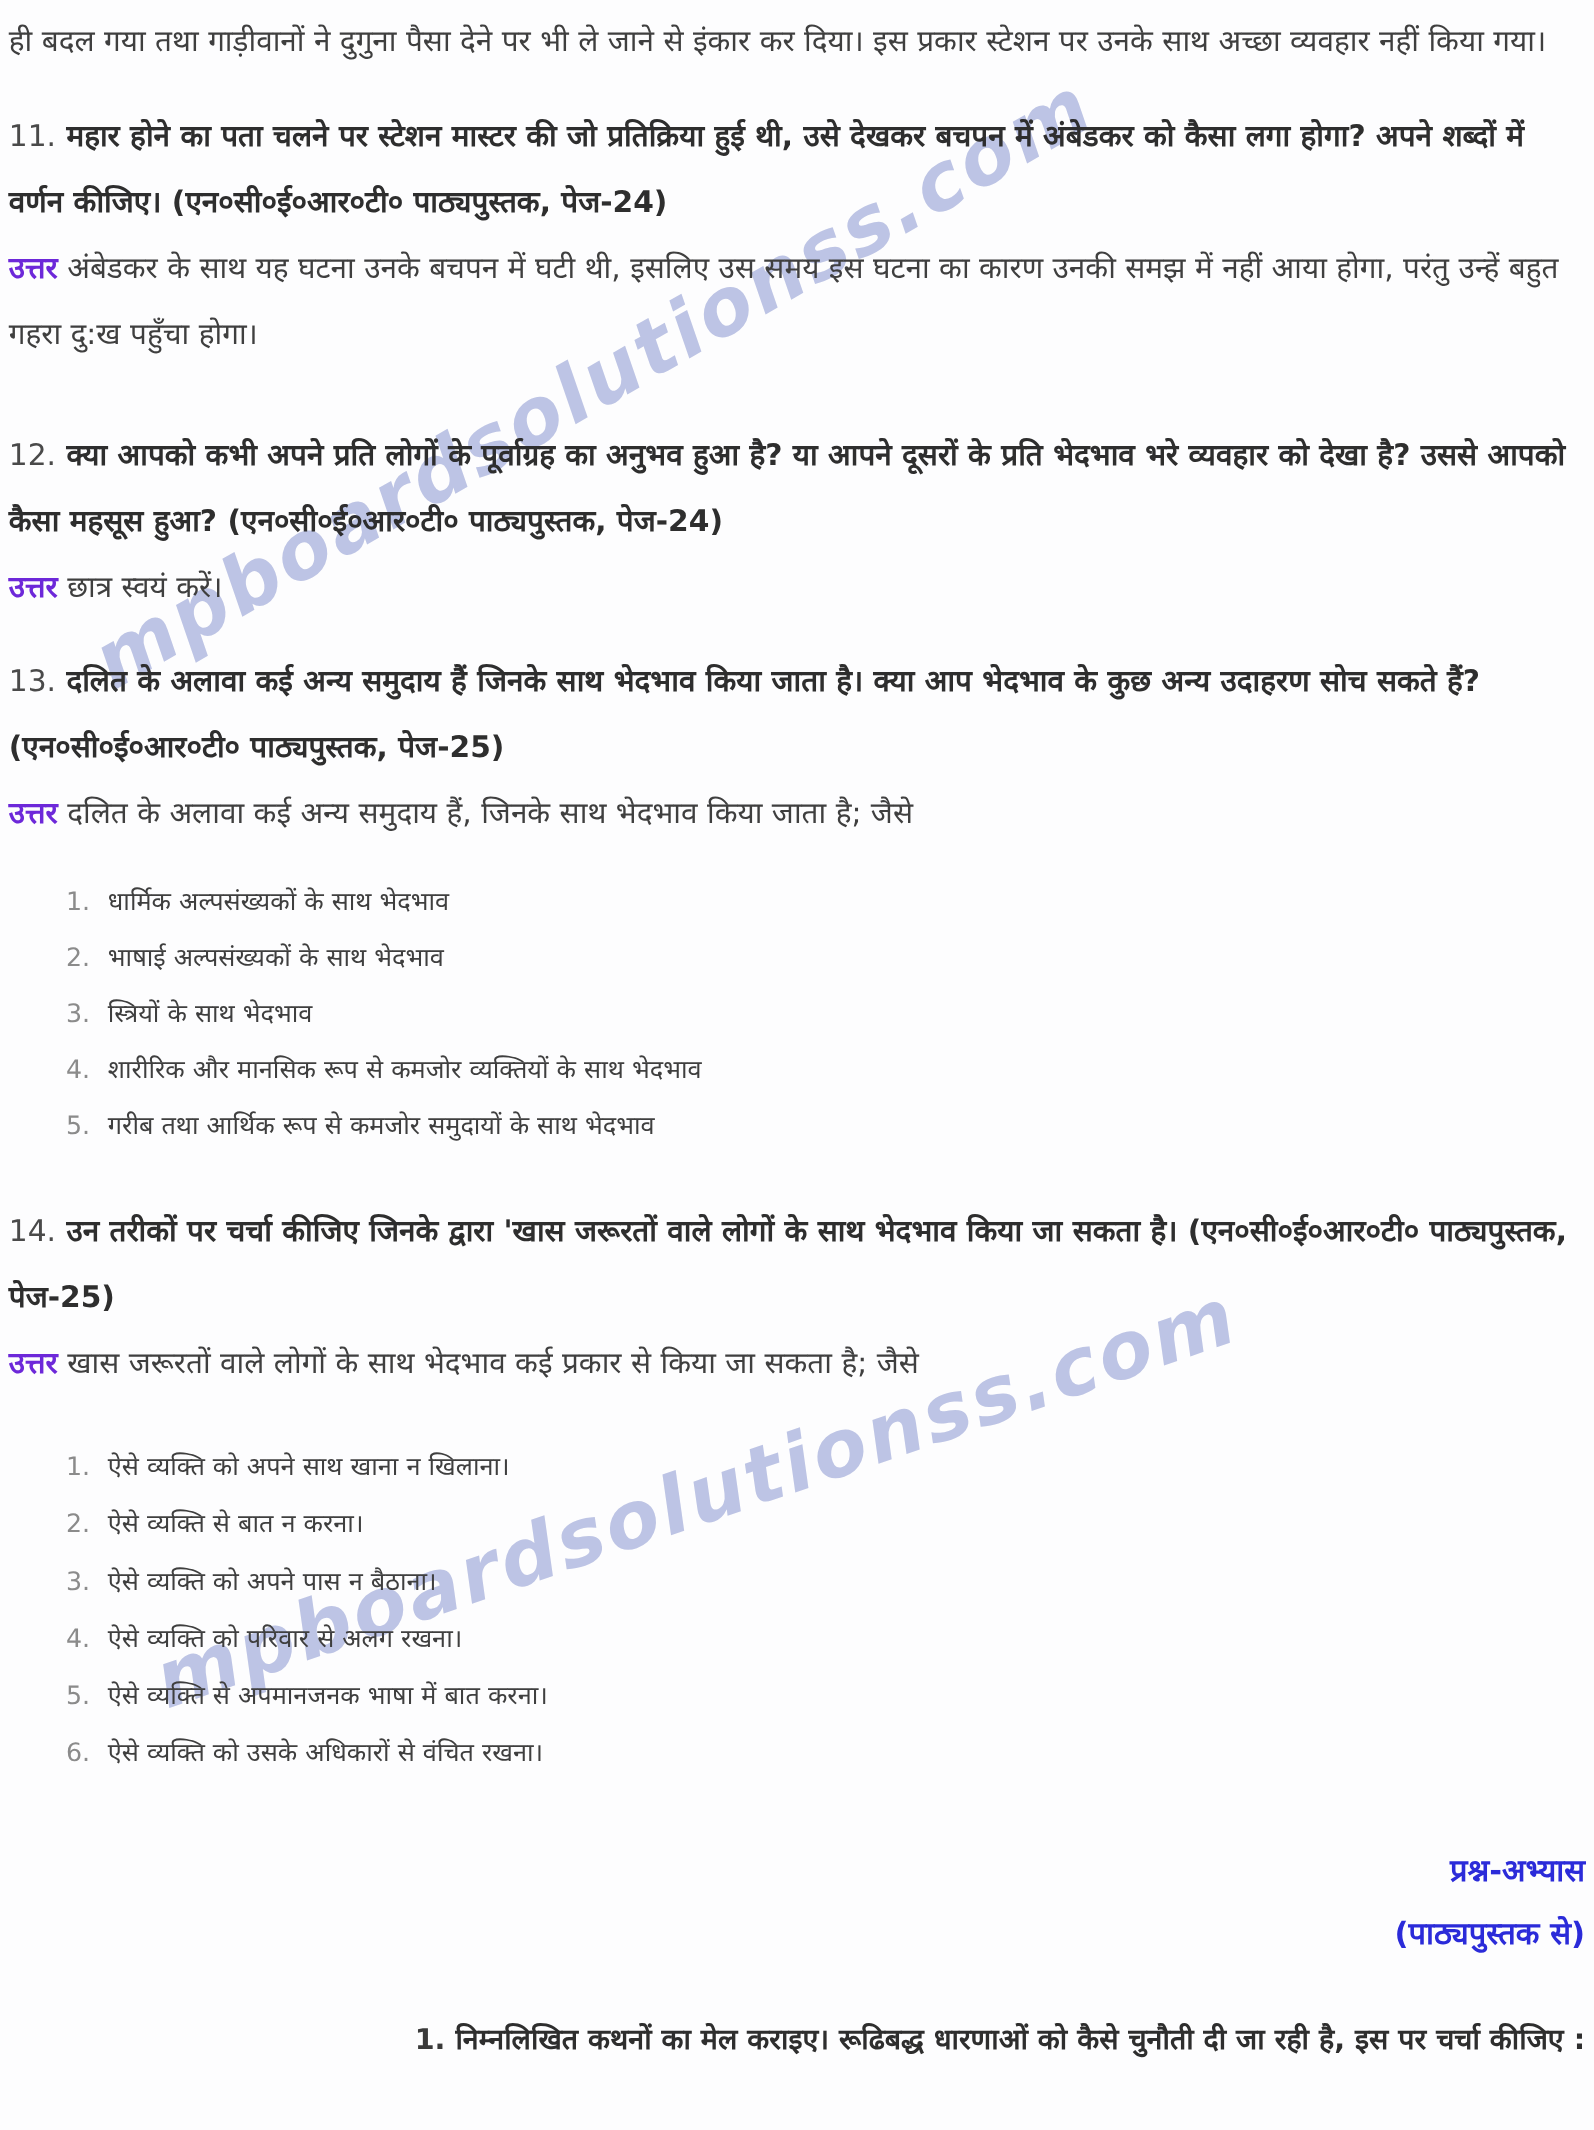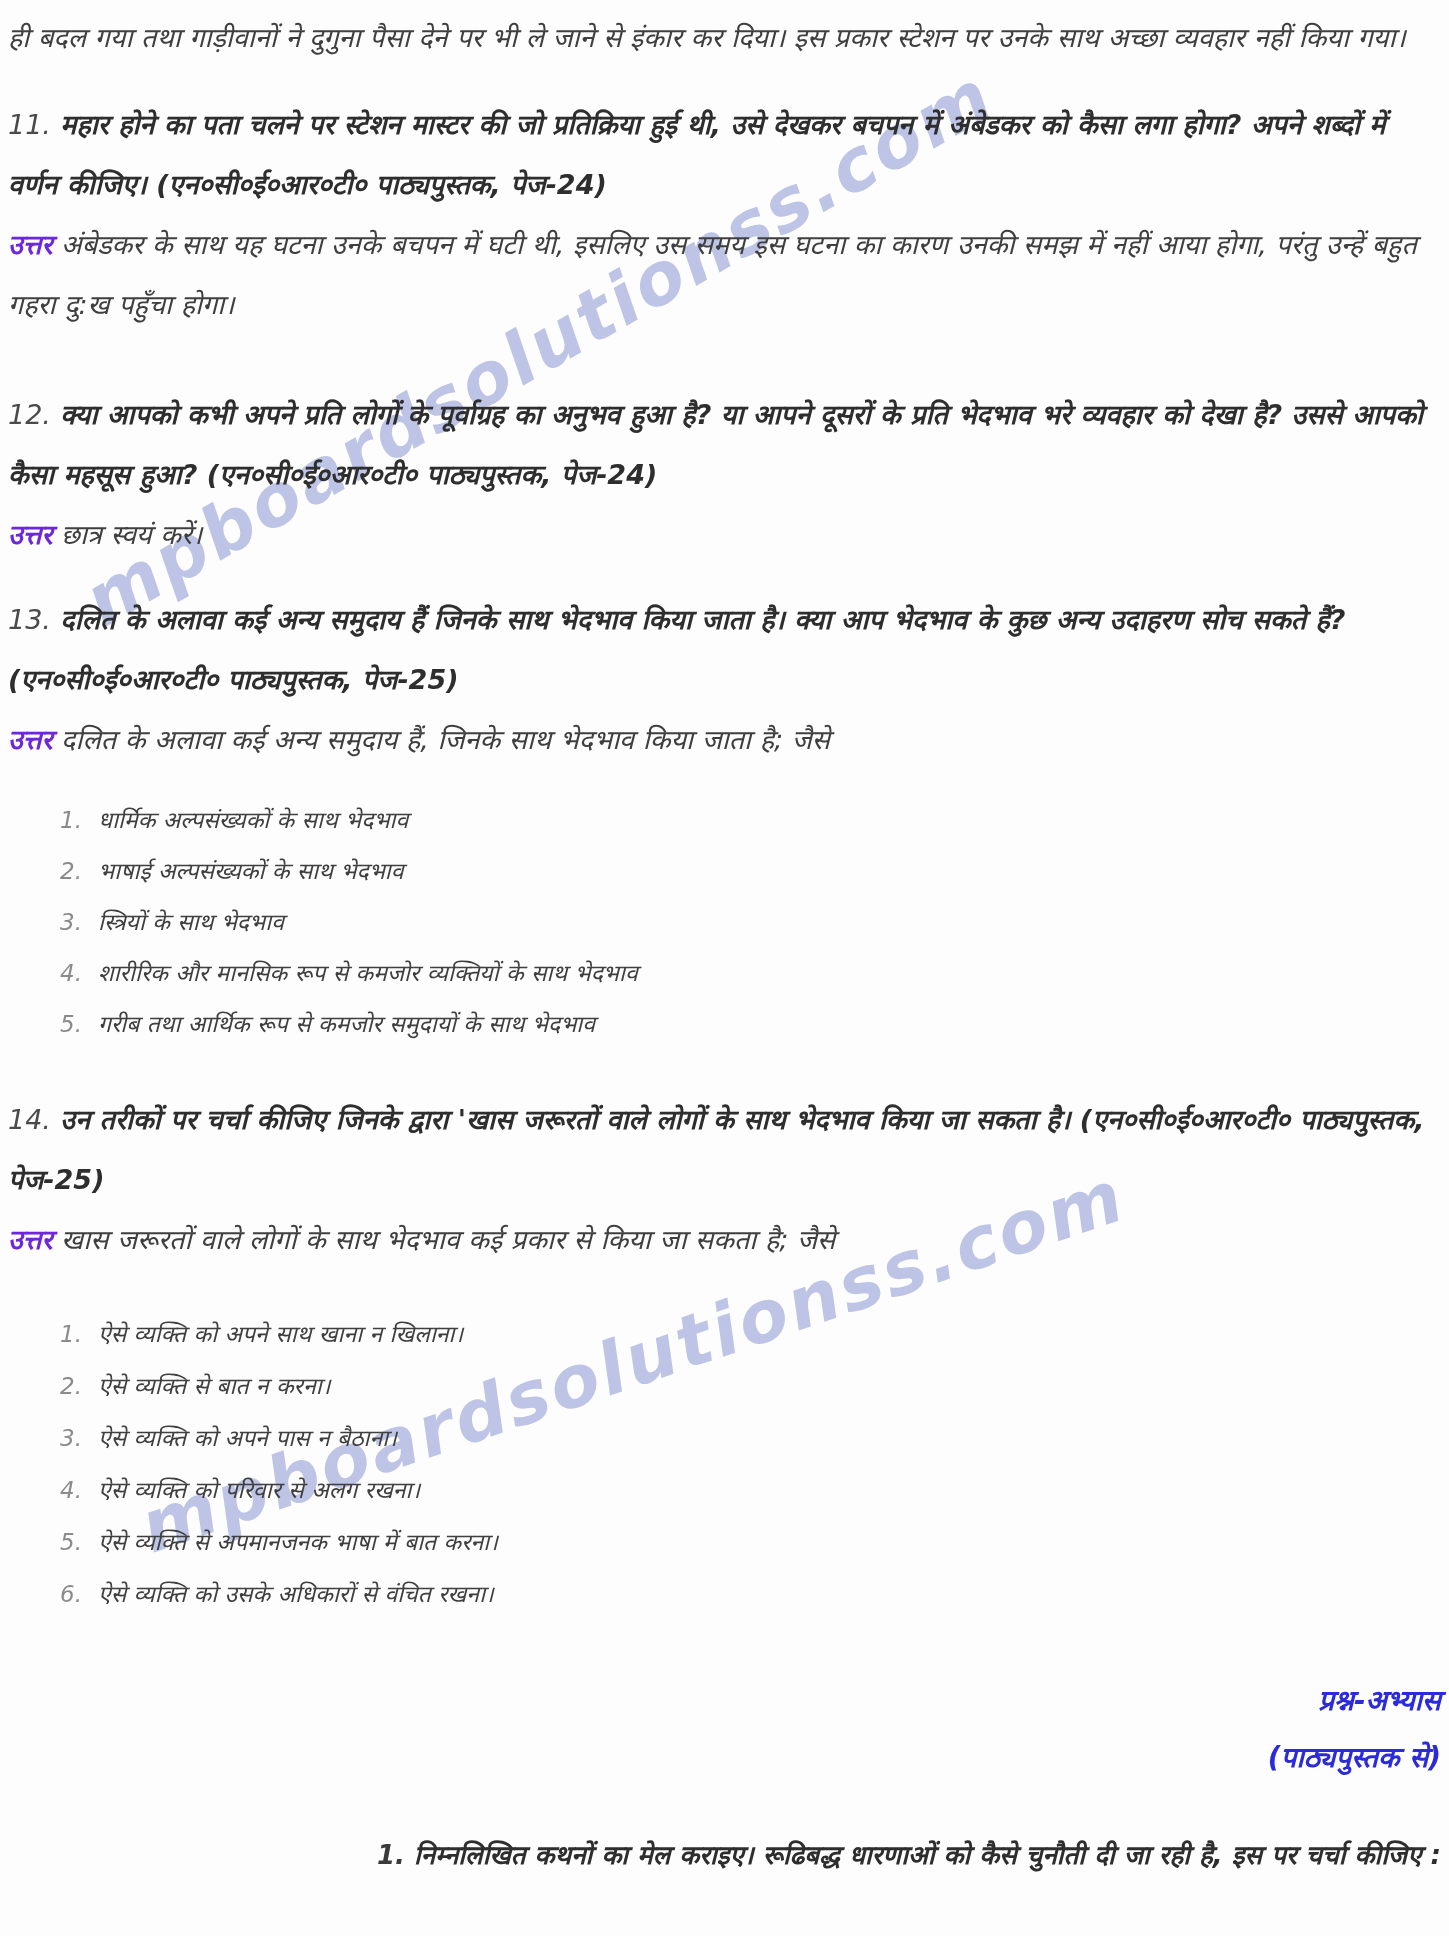--- a/index.html
+++ b/index.html
@@ -45,21 +45,20 @@
     left: 130px;
     top: 1490px;
     transform: rotate(-19deg);
     transform-origin: 0 0;
   }
   
   .content {
     position: relative;
     z-index: 1;
     padding: 8px 8px 0 8px;
-    font-style: italic;
   }
   p { margin: 0; }
   .body-text, .q, .ans {
     font-size: 27px;
     line-height: 60px;
   }
   .body-text { color: #3f3f3f; }
   .q {
     font-weight: 700;
     color: #2e2e2e;

